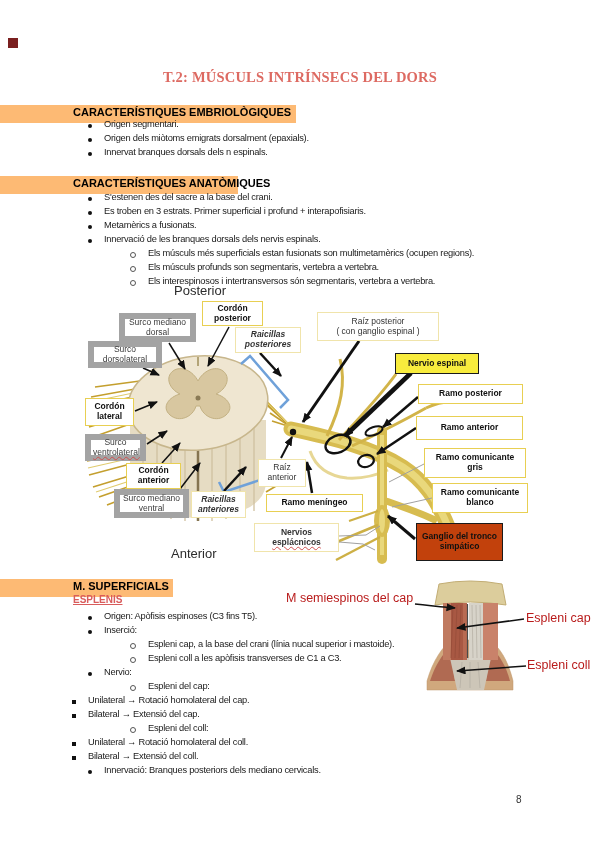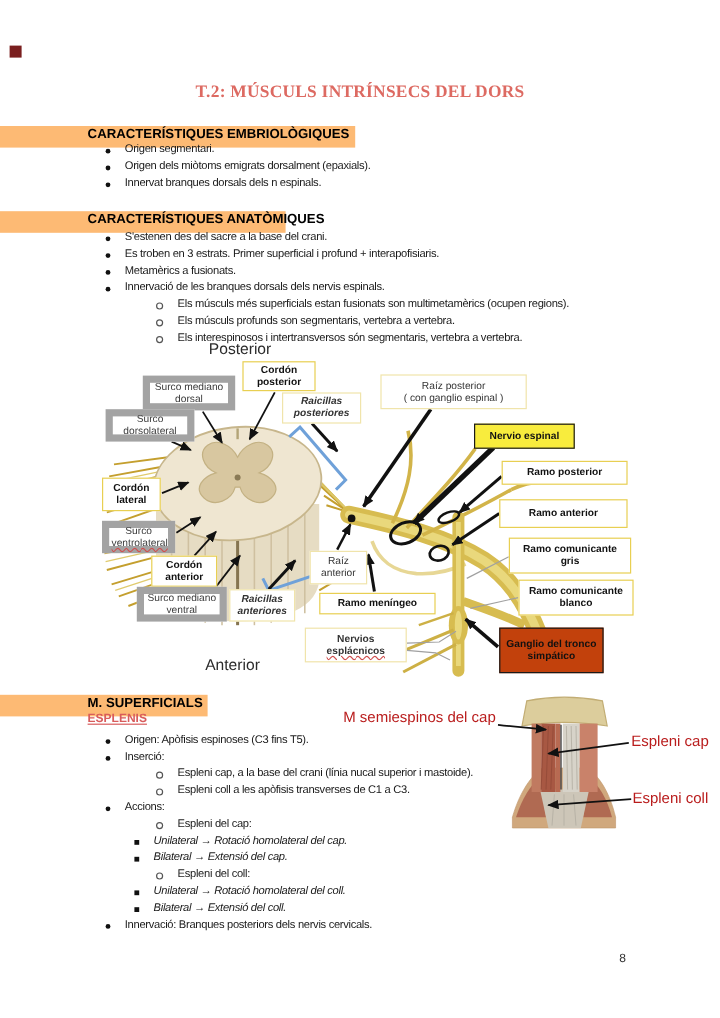--- a/index.html
+++ b/index.html
@@ -14,21 +14,21 @@
            white-space:nowrap;color:#000;}
   #hl1{top:105px;width:296px;}
   #hl2{top:176px;width:238px;}
   #hl3{top:579px;width:173px;}
   .esplenis{position:absolute;left:73px;top:594px;font-size:10px;font-weight:700;
             color:#d85c5c;text-decoration:underline;}
   .blist{position:absolute;left:0;width:600px;}
   #list1{top:119px;} #list2{top:192px;} #list3{top:611px;}
   .row{display:flex;align-items:flex-start;height:14px;font-size:9.3px;
        letter-spacing:-.25px;color:#1a1a1a;white-space:nowrap;}
-  .l1{padding-left:88px;} .l2{padding-left:130px;} .l3{padding-left:112px;font-style:italic;}
+  .l1{padding-left:88px;} .l2{padding-left:130px;} .l3{padding-left:72px;}
   .mk{flex:none;margin-right:12px;}
   .m1{width:4px;height:4px;border-radius:50%;background:#111;margin-top:5px;}
   .m2{width:4px;height:4px;border-radius:50%;border:1px solid #555;background:#fff;margin-top:4px;}
   .m3{width:4px;height:4px;background:#111;margin-top:5px;}
   
   .diagram{position:absolute;left:85px;top:285px;width:450px;height:290px;}
   .diagram svg{position:absolute;left:0;top:0;}
   .dtitle{position:absolute;z-index:2;font-size:13px;color:#2b2b2b;white-space:nowrap;}
   .dlab{position:absolute;z-index:2;background:#fff;text-align:center;font-size:8.5px;
         line-height:1.12;color:#222;padding:1px 2px;box-sizing:border-box;
@@ -328,21 +328,21 @@
     <div class="row l2">
         <span class="mk m2"></span>
         <span>Espleni cap, a la base del crani (línia nucal superior i mastoide).</span>
       </div>
     <div class="row l2">
         <span class="mk m2"></span>
         <span>Espleni coll a les apòfisis transverses de C1 a C3.</span>
       </div>
     <div class="row l1">
         <span class="mk m1"></span>
-        <span>Accions:</span>
+        <span>Nervio:</span>
       </div>
     <div class="row l2">
         <span class="mk m2"></span>
         <span>Espleni del cap:</span>
       </div>
     <div class="row l3">
         <span class="mk m3"></span>
         <span>Unilateral → Rotació homolateral del cap.</span>
       </div>
     <div class="row l3">
@@ -356,21 +356,21 @@
     <div class="row l3">
         <span class="mk m3"></span>
         <span>Unilateral → Rotació homolateral del coll.</span>
       </div>
     <div class="row l3">
         <span class="mk m3"></span>
         <span>Bilateral → Extensió del coll.</span>
       </div>
     <div class="row l1">
         <span class="mk m1"></span>
-        <span>Innervació: Branques posteriors dels nervis cervicals.</span>
+        <span>Innervació: Branques posteriors dels mediano cervicals.</span>
       </div>
   </div>
 
   <div class="fig-area">
     <svg width="320" height="145" viewBox="0 0 320 145">
       <defs>
         <marker id="ah2" markerWidth="11" markerHeight="9" refX="8.5" refY="4" orient="auto" markerUnits="userSpaceOnUse">
           <path d="M0,0 L9.5,4 L0,8 Z" fill="#111"></path>
         </marker>
       </defs>

